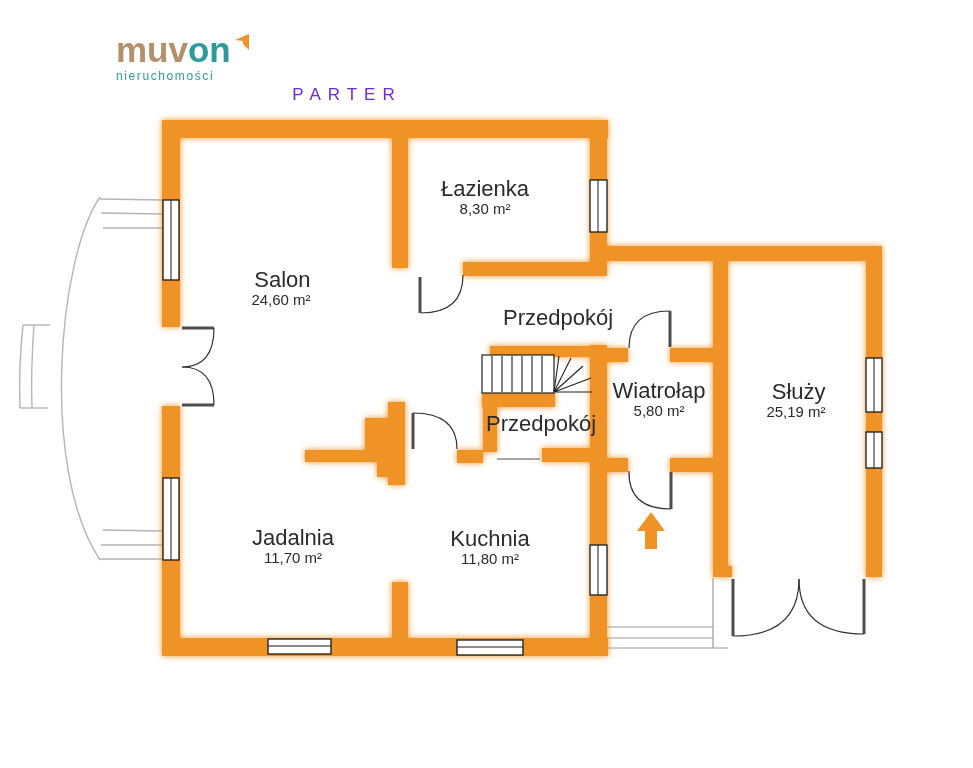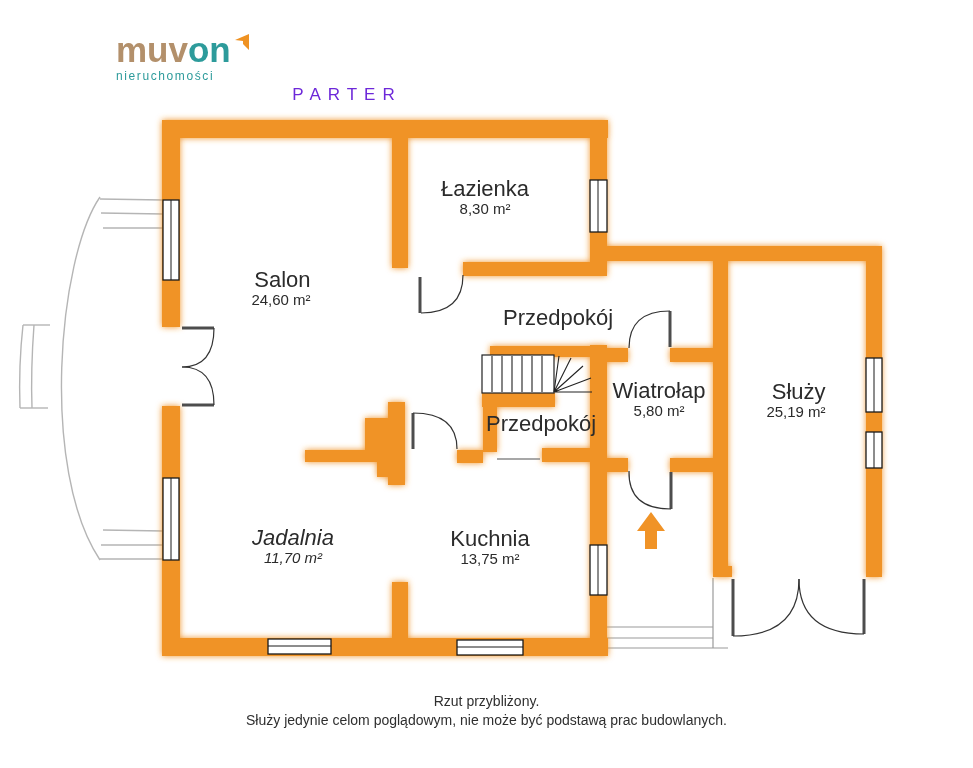--- a/index.html
+++ b/index.html
@@ -213,27 +213,23 @@
     <div class="room-name">Przedpokój</div>
   </div>
   <div class="room-label" style="left:659px;top:399px;">
     <div class="room-name">Wiatrołap</div>
     <div class="room-area">5,80 m²</div>
   </div>
   <div class="room-label" style="left:796px;top:400px;">
     <div class="room-name">Służy</div>
     <div class="room-area">25,19 m²</div>
   </div>
-  <div class="room-label" style="left:293px;top:546px;font-style:italic;">
+  <div class="room-label" style="left:293px;top:546px;">
     <div class="room-name">Jadalnia</div>
     <div class="room-area">11,70 m²</div>
   </div>
   <div class="room-label" style="left:490px;top:547px;">
     <div class="room-name">Kuchnia</div>
-    <div class="room-area">13,75 m²</div>
-  </div>
-
-  <div class="disclaimer">
-    <div>Rzut przybliżony.</div>
-    <div>Służy jedynie celom poglądowym, nie może być podstawą prac budowlanych.</div>
-  </div>
+    <div class="room-area">11,80 m²</div>
+  </div>
+
 
 </div>
 
 </body></html>

